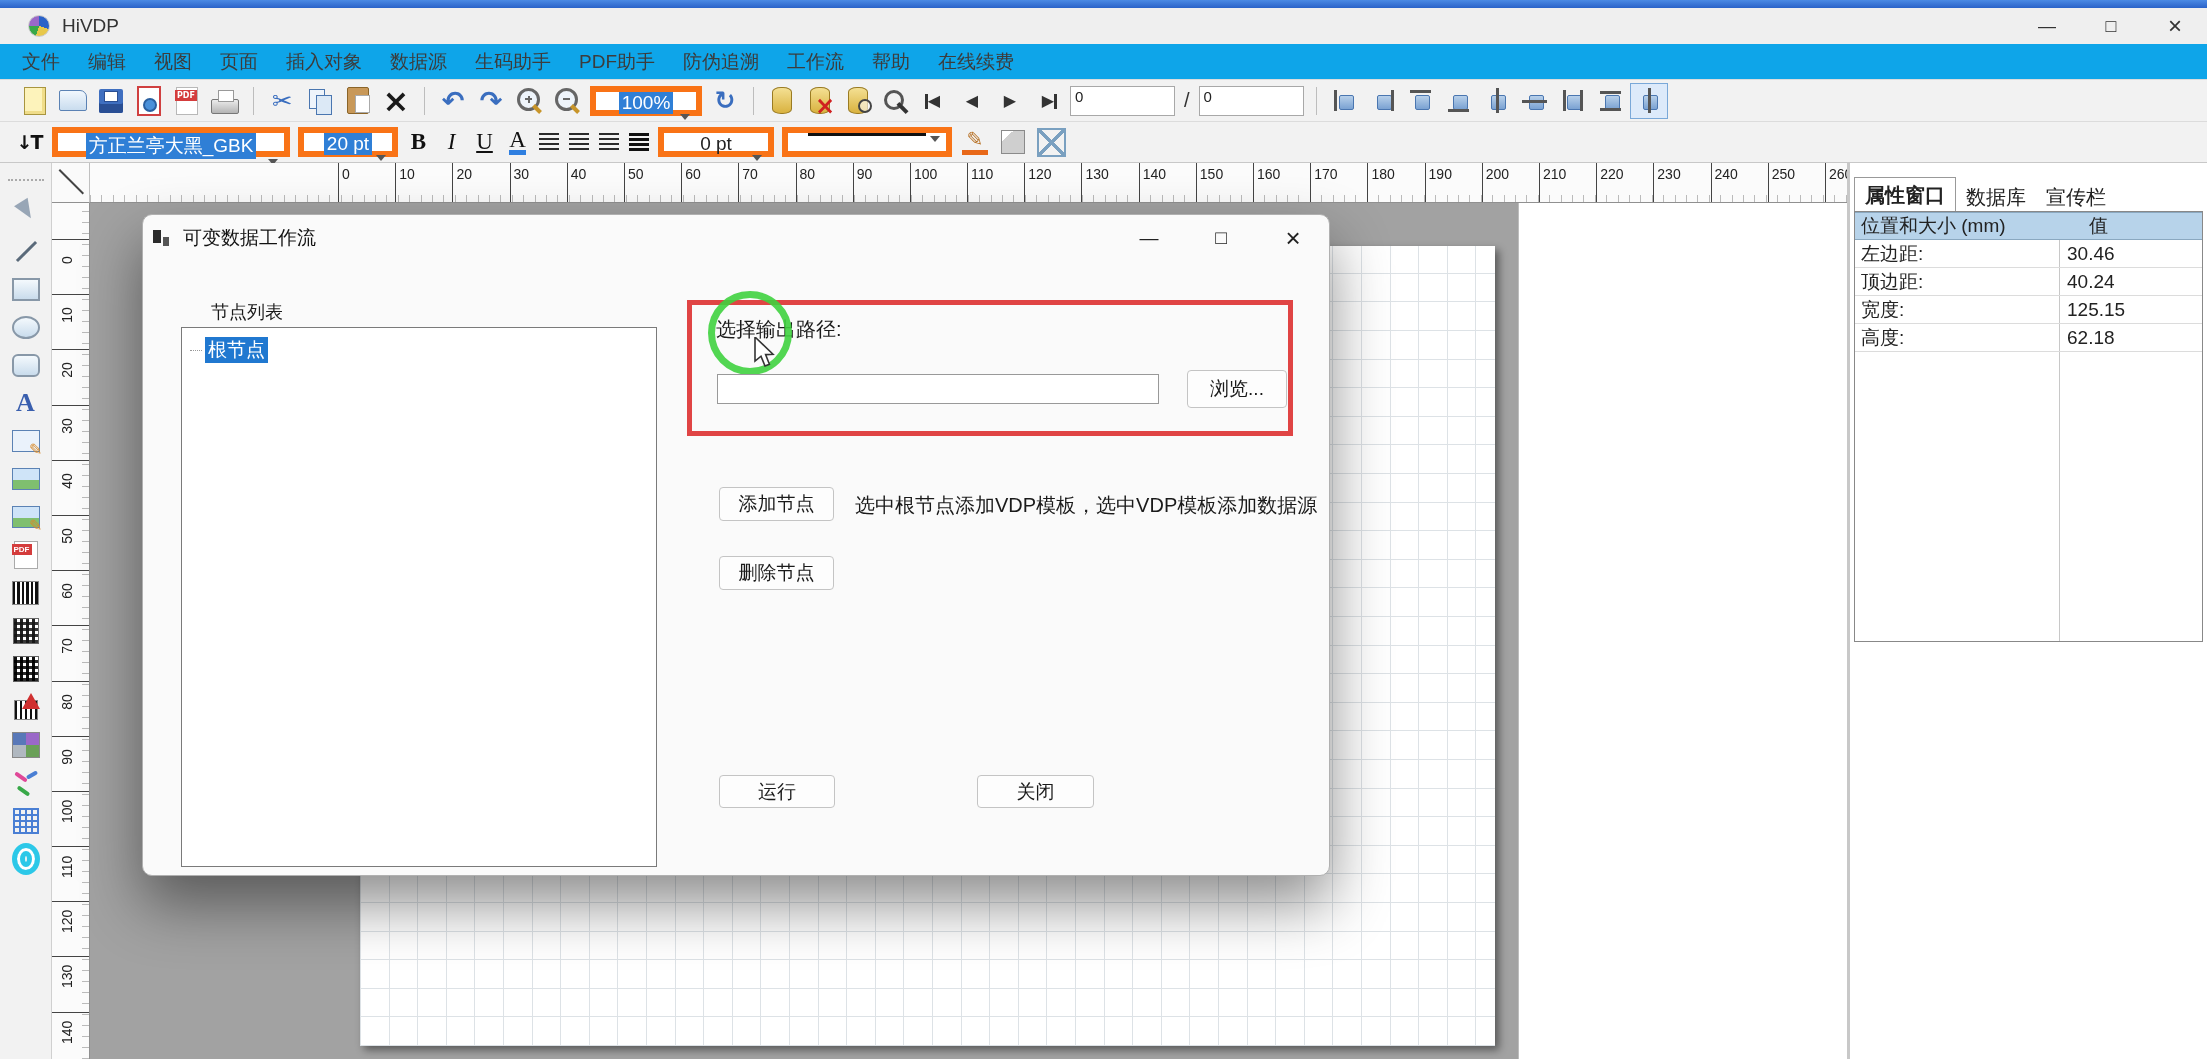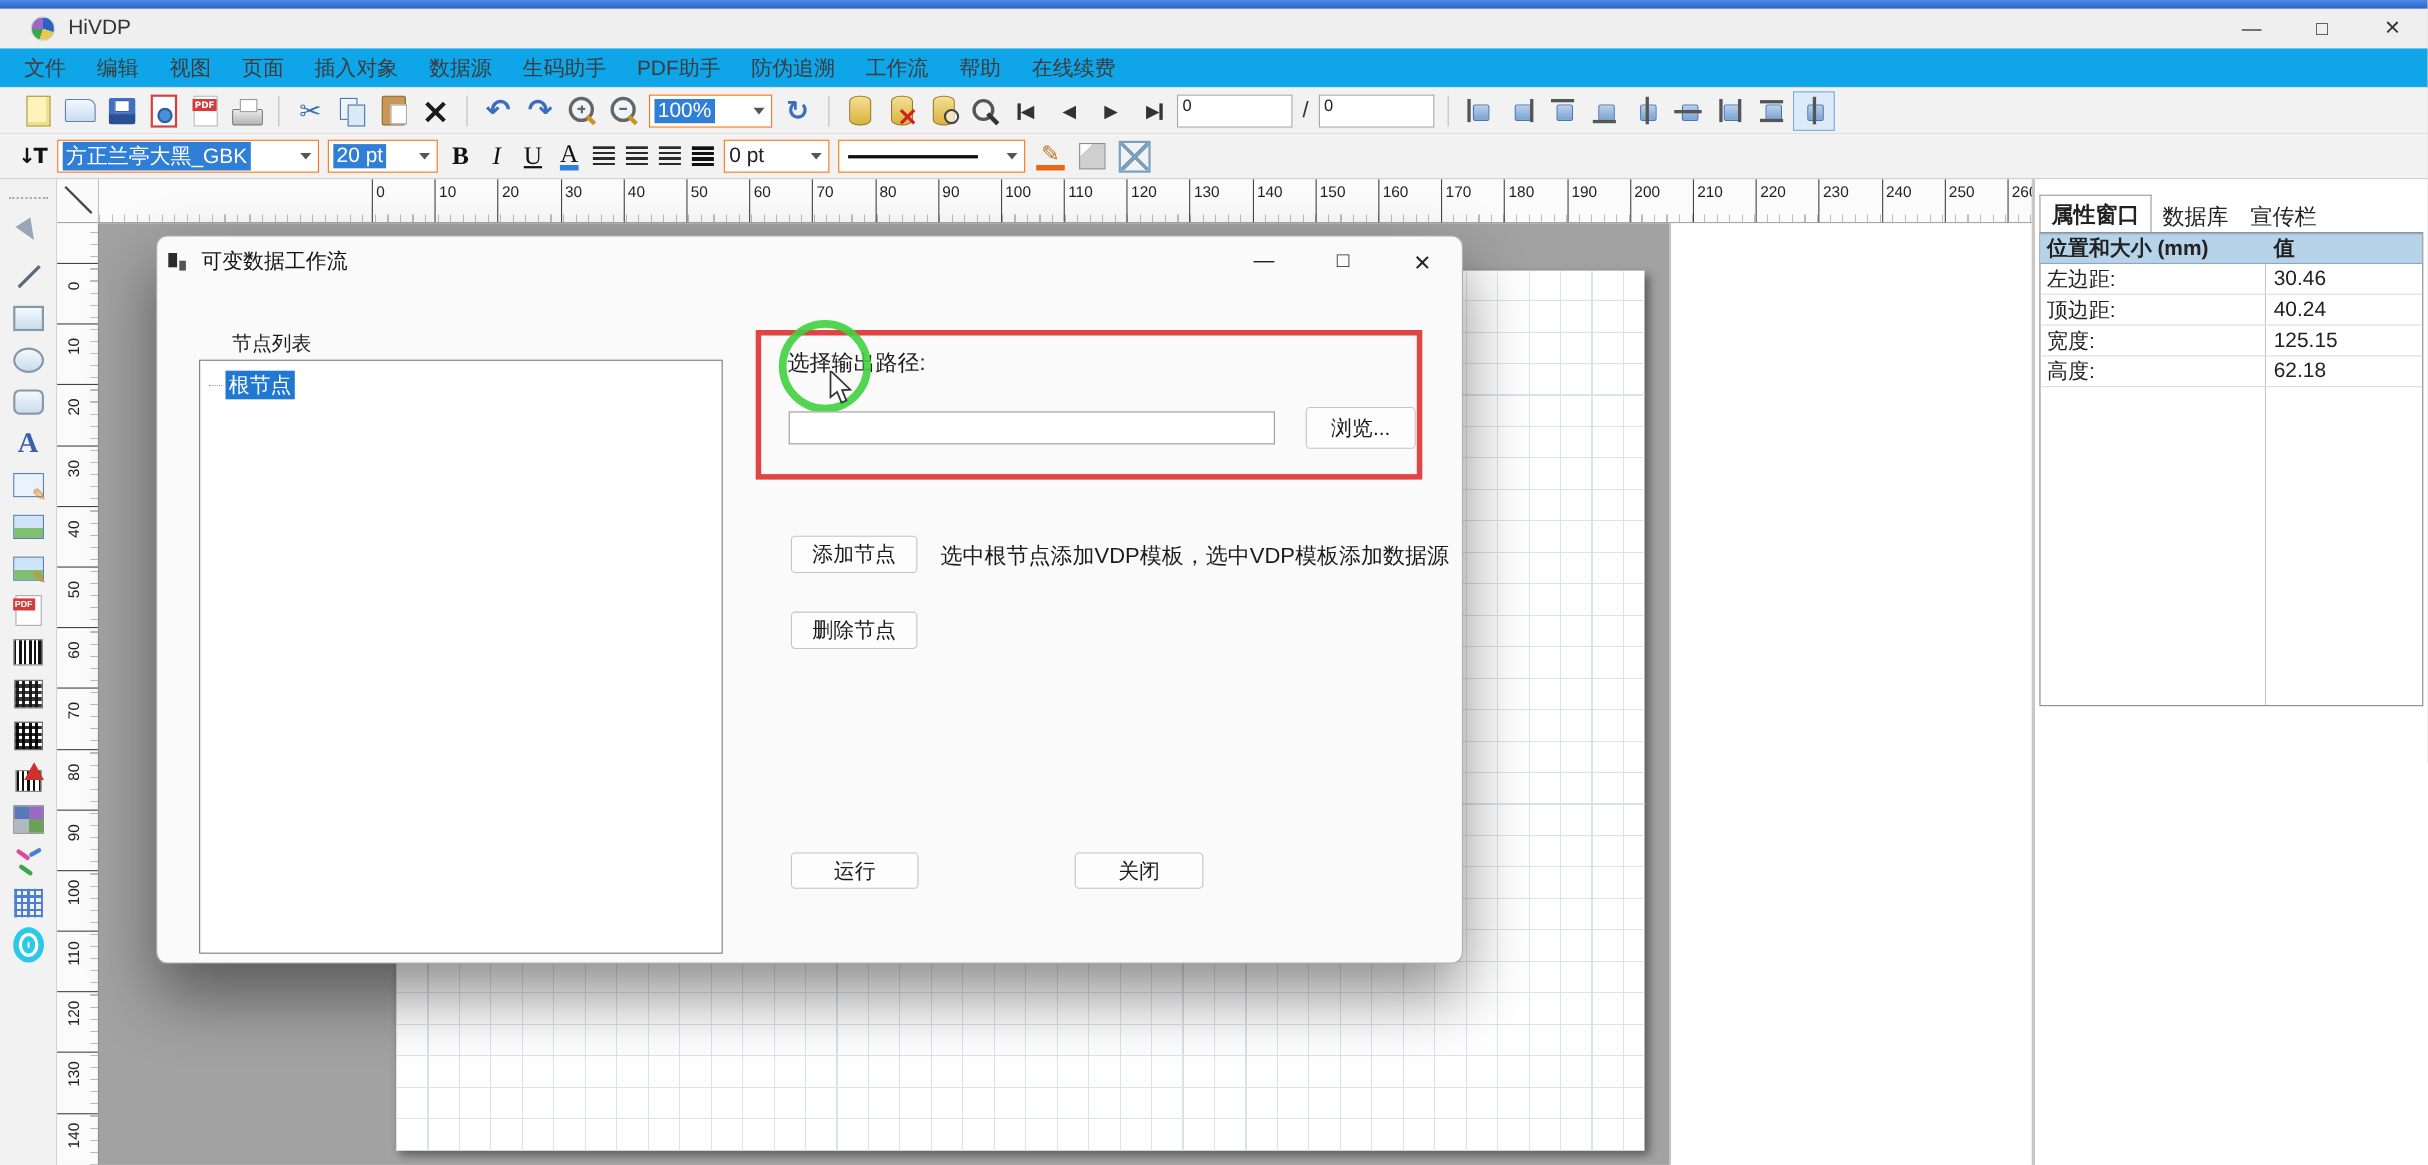--- a/index.html
+++ b/index.html
@@ -18,21 +18,21 @@
 
   .menubar { left:0; top:44px; width:2207px; height:36px; background:#0ea5e9; border-bottom:1px solid #dcdcdc; display:flex; align-items:center; padding-left:8px; }
   .menu-item { padding:0 14px; color:#3c3c3c; }
 
   
   .toolbar { left:0; top:80px; width:2207px; height:42px; background:#f2f2f2; border-bottom:1px solid #dcdcdc; display:flex; align-items:center; padding-left:16px; }
   .formatbar { left:0; top:122px; width:2207px; height:41px; background:#f2f2f2; border-bottom:1px solid #c8c8c8; display:flex; align-items:center; padding-left:10px; }
   .tb-group { display:flex; align-items:center; }
   .tb-btn { width:38px; height:36px; display:flex; align-items:center; justify-content:center; position:relative; }
   .tb-sep { width:1px; height:28px; background:#bdbdbd; margin:0 9px; }
-  .combo { height:30px; background:#fff; border:1px solid #f97316; display:flex; align-items:center; padding:0 4px; margin:0 4px; }
+  .combo { height:30px; background:#fff; border:6px solid #f97316; display:flex; align-items:center; padding:0 4px; margin:0 4px;flex-direction:column; }
   .combo .sel { background:#2f7fd6; color:#fff; padding:0 3px; white-space:nowrap; }
   .chev { margin-left:auto; width:0; height:0; border-left:5px solid transparent; border-right:5px solid transparent; border-top:6px solid #555; margin-right:2px; margin-left:auto; }
   .pageinput { width:105px; height:30px; background:#fff; border:1px solid #a8a8a8; font-size:15px; padding:1px 4px; margin:0 3px; color:#222; }
   .slashlbl { margin:0 6px; font-size:20px; color:#333; }
 
   
   .ticon { width:30px; height:30px; position:relative; display:flex; align-items:center; justify-content:center; font-family:"DejaVu Sans",sans-serif; }
   .i-new::before { content:""; width:20px; height:26px; background:#fdf3bb; border:1px solid #a8953f; box-shadow:inset -3px -3px 0 #f0dd8a; }
   .i-open::before { content:""; width:26px; height:19px; background:linear-gradient(180deg,#f2f8fe,#c9dcee); border:1px solid #5b82b4; border-radius:2px 7px 2px 2px; }
   .i-save::before { content:""; width:24px; height:24px; background:#3f6fc0; border-radius:2px; box-shadow:inset 0 -9px 0 #2a4f94; }
@@ -142,21 +142,21 @@
   
   .rpanel { left:1850px; top:163px; width:357px; height:896px; background:#fff; }
   .rtabs { position:absolute; left:4px; top:14px; display:flex; align-items:flex-end; }
   .rtab { padding:4px 10px; color:#222; font-size:20px; }
   .rtab.active { font-weight:bold; border:1px solid #999; border-bottom:2px solid #fff; background:#fff; }
   .propbox { position:absolute; left:4px; top:48px; width:349px; height:431px; border:1px solid #888; background:#fff; }
   .colline { position:absolute; left:204px; top:0; bottom:0; width:1px; background:#c8c8c8; }
   .prow { position:relative; display:flex; height:28px; align-items:center; border-bottom:1px solid #dcdcdc; }
   .prow .c1 { width:204px; padding-left:6px; }
   .prow .c2 { padding-left:8px; }
-  .prow.header { background:#b7d3ea; border-bottom:1px solid #8aa8c0; border-top:1px solid #8aa8c0; font-weight:bold; }
+  .prow.header { background:#b7d3ea; border-bottom:1px solid #8aa8c0; border-top:1px solid #8aa8c0; font-weight:normal;gap:22px; }
 
   
   .dialog { left:142px; top:214px; width:1188px; height:662px; background:#fafafa; border:1px solid #b0b0b0; border-radius:10px; box-shadow:0 28px 60px rgba(0,0,0,.45); }
   .dlg-title { height:46px; display:flex; align-items:center; padding-left:10px; color:#111; }
   .dlg-icon { width:16px; height:16px; position:relative; margin-right:14px; }
   .dlg-icon::before { content:""; position:absolute; left:0; top:0; width:8px; height:13px; background:#2b2b2b; }
   .dlg-icon::after { content:""; position:absolute; right:0; bottom:0; width:6px; height:9px; background:#555; }
   .dlg-controls { margin-left:auto; display:flex; height:100%; }
   .dlg-ctl { width:72px; height:100%; display:flex; align-items:center; justify-content:center; font-size:19px; color:#222; }
   .dlg-lbl { position:absolute; font-size:18px; color:#1a1a1a; }
@@ -352,21 +352,21 @@
   <div class="fmt-letter fmt-u">
       <span>U</span>
     </div>
   <div class="fmt-letter fmt-a">
       <span>A</span>
     </div>
   <div class="pa"></div>
   <div class="pa"></div>
   <div class="pa"></div>
   <div class="pa pa-justify"></div>
-  <div class="combo" style="width:96px">
+  <div class="combo" style="width:116px">
     <span>0 pt</span>
     <span class="chev"></span>
   </div>
   <div class="combo" style="width:170px">
     <span class="linecombo-line"></span>
     <span class="chev"></span>
   </div>
   <div class="tb-btn">
       <span class="ticon i-linecolor"></span>
     </div>

